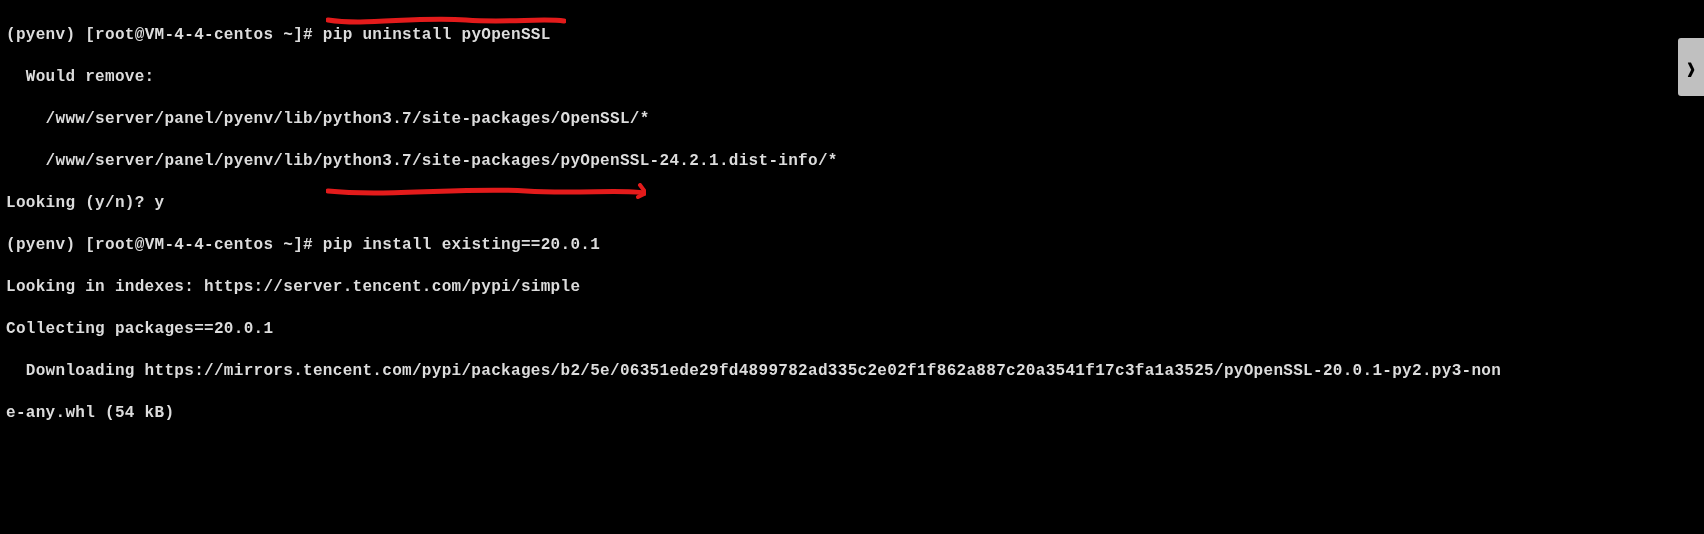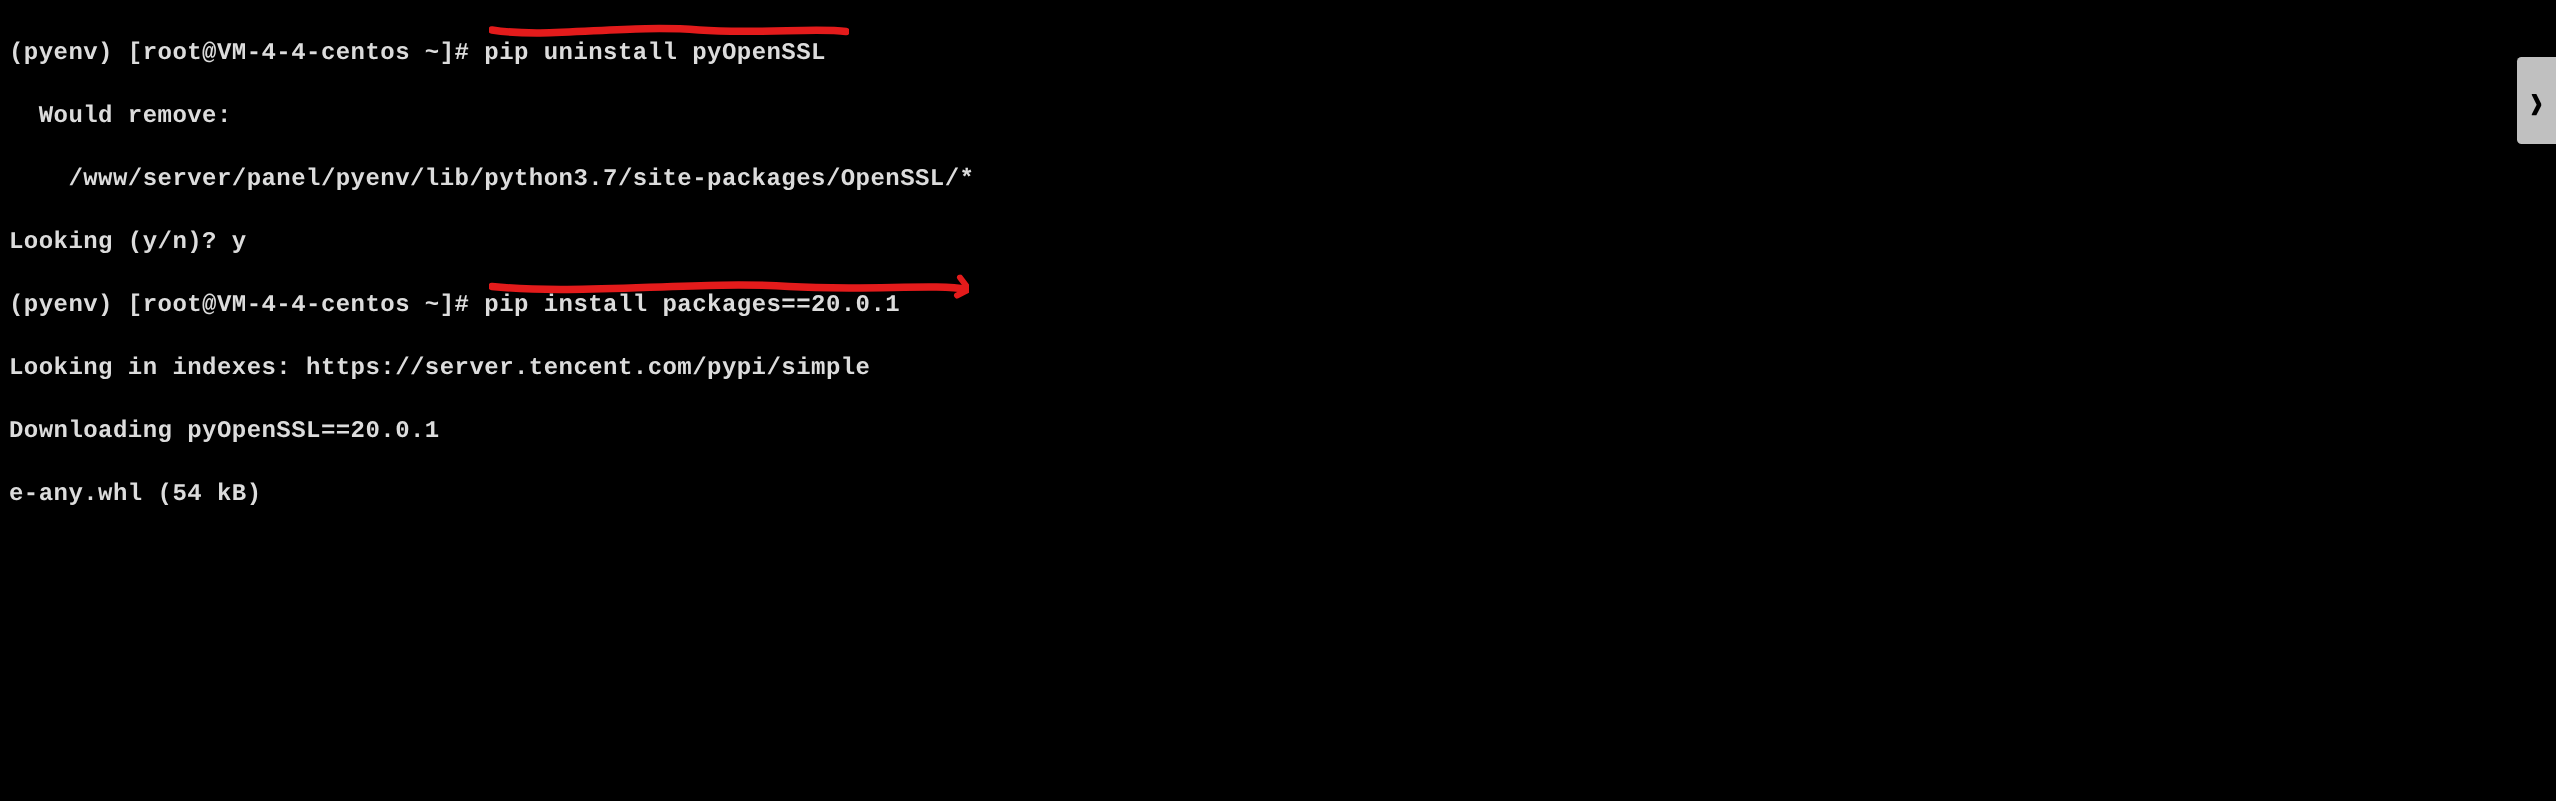--- a/index.html
+++ b/index.html
@@ -50,24 +50,26 @@
     transform: scaleY(1.4);
   }
 </style>
 </head>
 <body>
 
 <div class="terminal">
 <div class="line"><span>(pyenv) </span><span>[root@VM-4-4-centos ~]# </span><span>pip uninstall pyOpenSSL</span></div>
 <div class="line">  Would remove:</div>
 <div class="line">    /www/server/panel/pyenv/lib/python3.7/site-packages/OpenSSL/*</div>
+<div class="line">    /www/server/panel/pyenv/lib/python3.7/site-packages/pyOpenSSL-24.2.1.dist-info/*</div>
 <div class="line">Looking (y/n)? y</div>
-<div class="line"><span>(pyenv) </span><span>[root@VM-4-4-centos ~]# </span><span>pip install packages==20.0.1</span></div>
+<div class="line"><span>(pyenv) </span><span>[root@VM-4-4-centos ~]# </span><span>pip install existing==20.0.1</span></div>
 <div class="line">Looking in indexes: https://server.tencent.com/pypi/simple</div>
-<div class="line">Downloading pyOpenSSL==20.0.1</div>
+<div class="line">Collecting packages==20.0.1</div>
+<div class="line">  Downloading https://mirrors.tencent.com/pypi/packages/b2/5e/06351ede29fd4899782ad335c2e02f1f862a887c20a3541f17c3fa1a3525/pyOpenSSL-20.0.1-py2.py3-non</div>
 <div class="line">e-any.whl (54 kB)</div>
 
 
 
 
 
 
 
 
 

